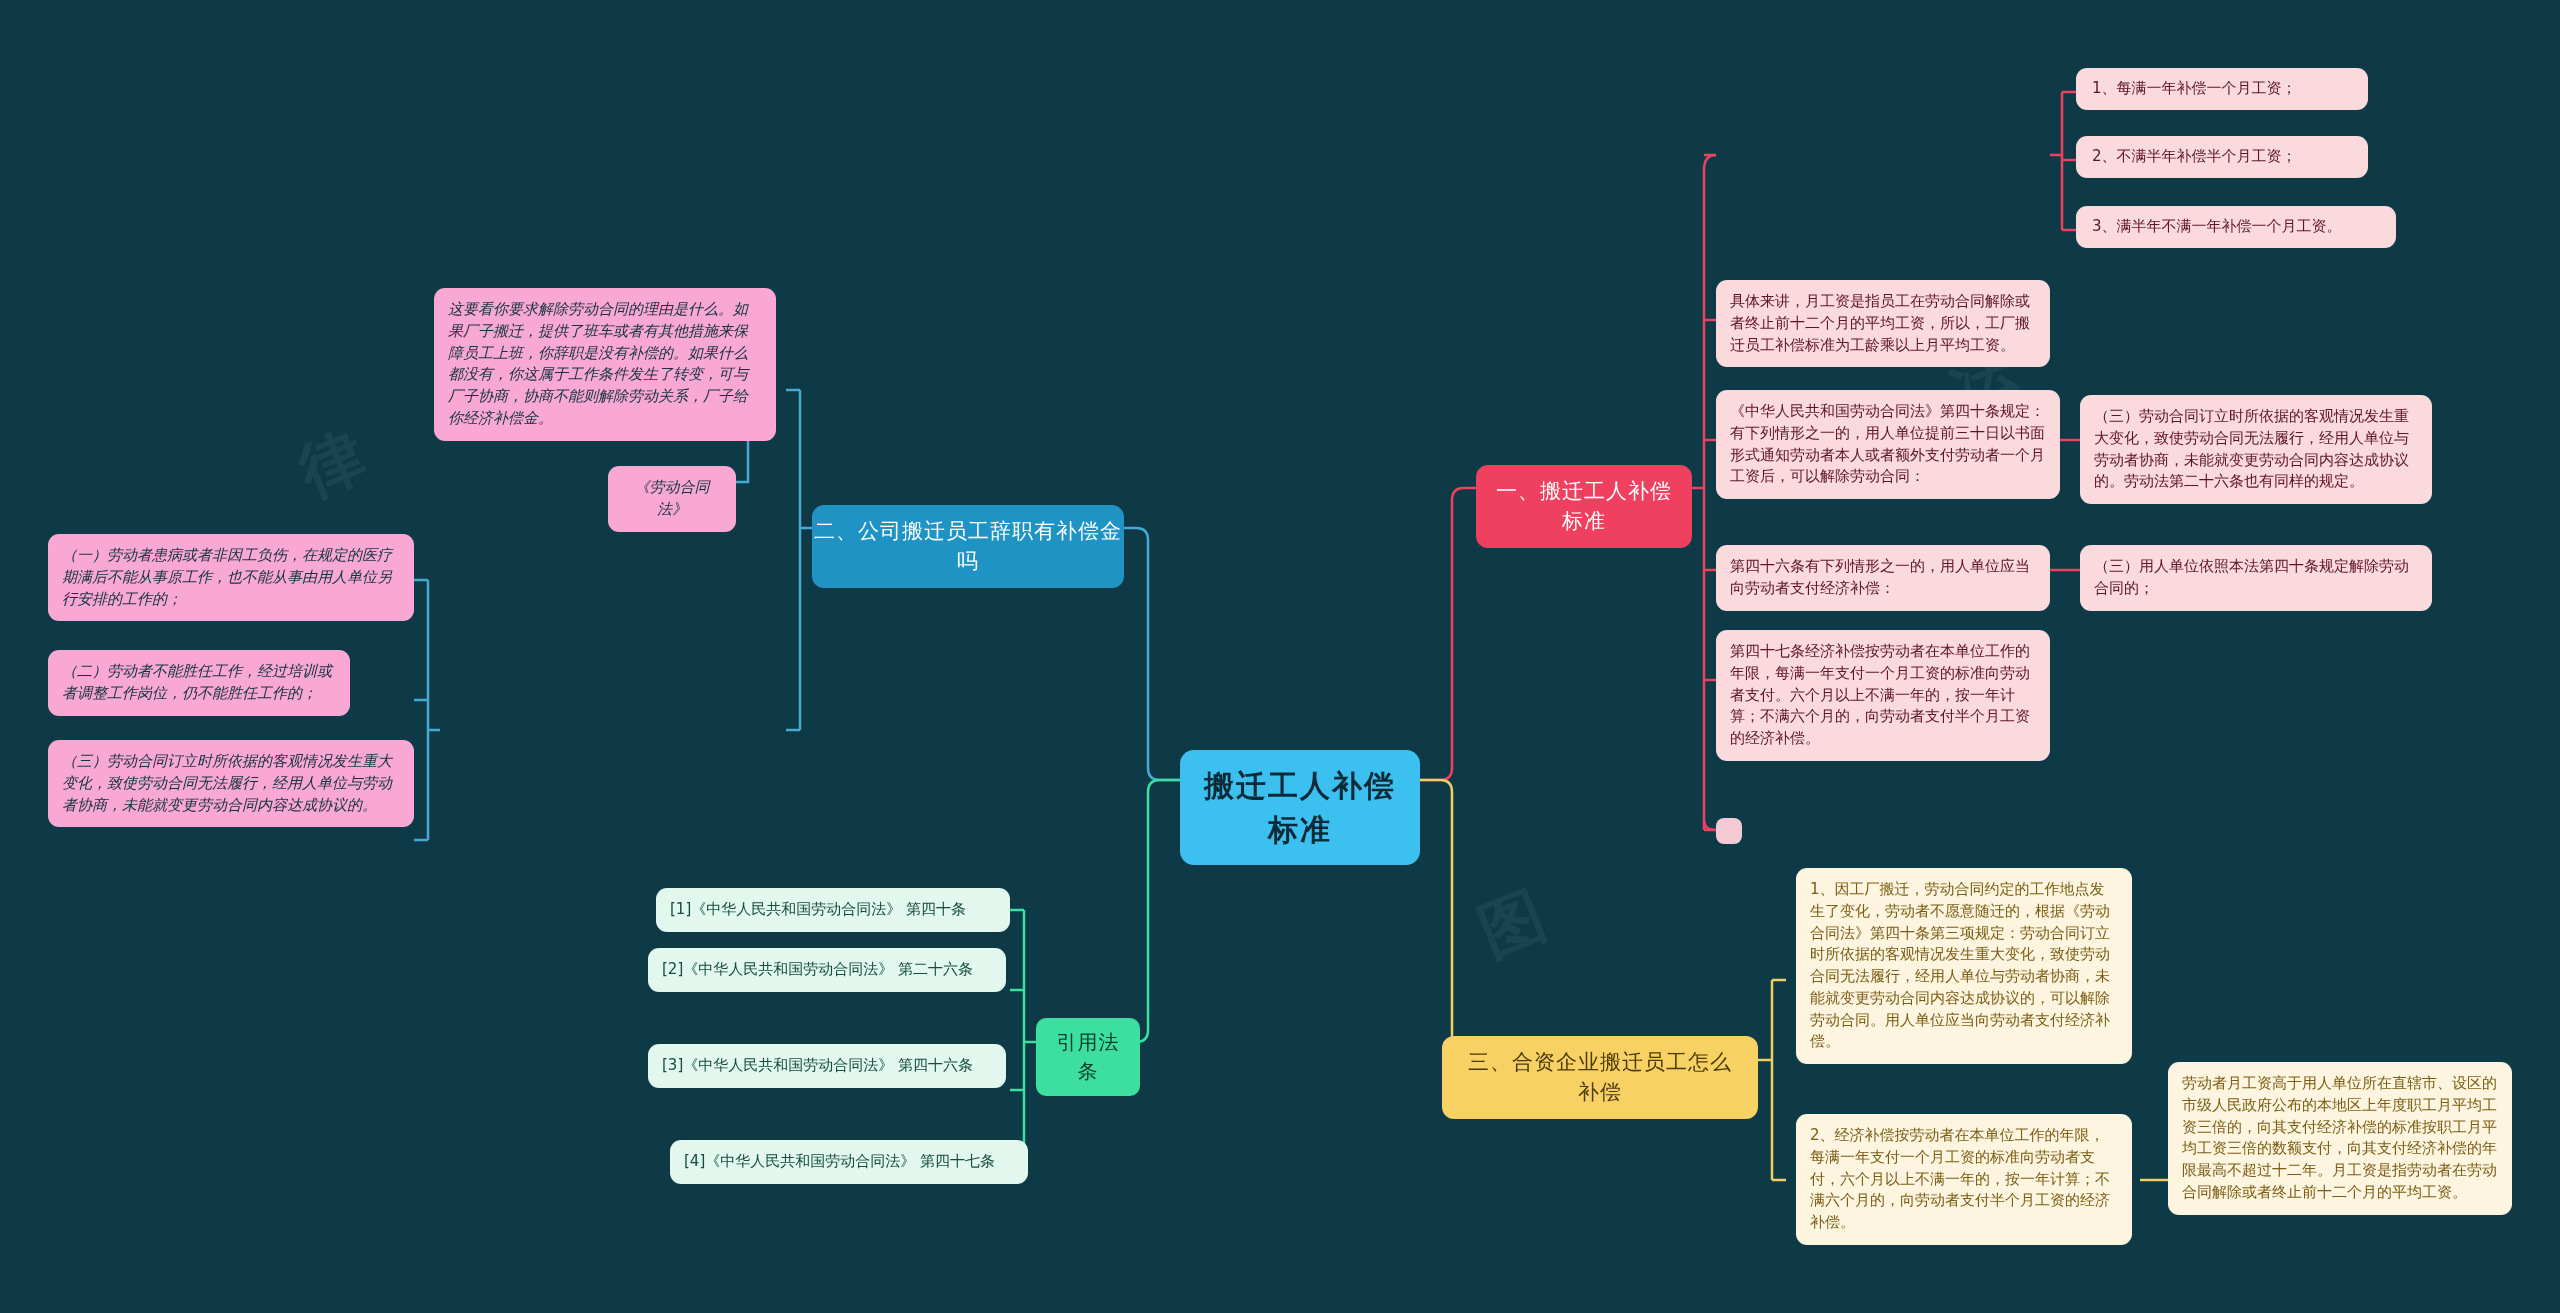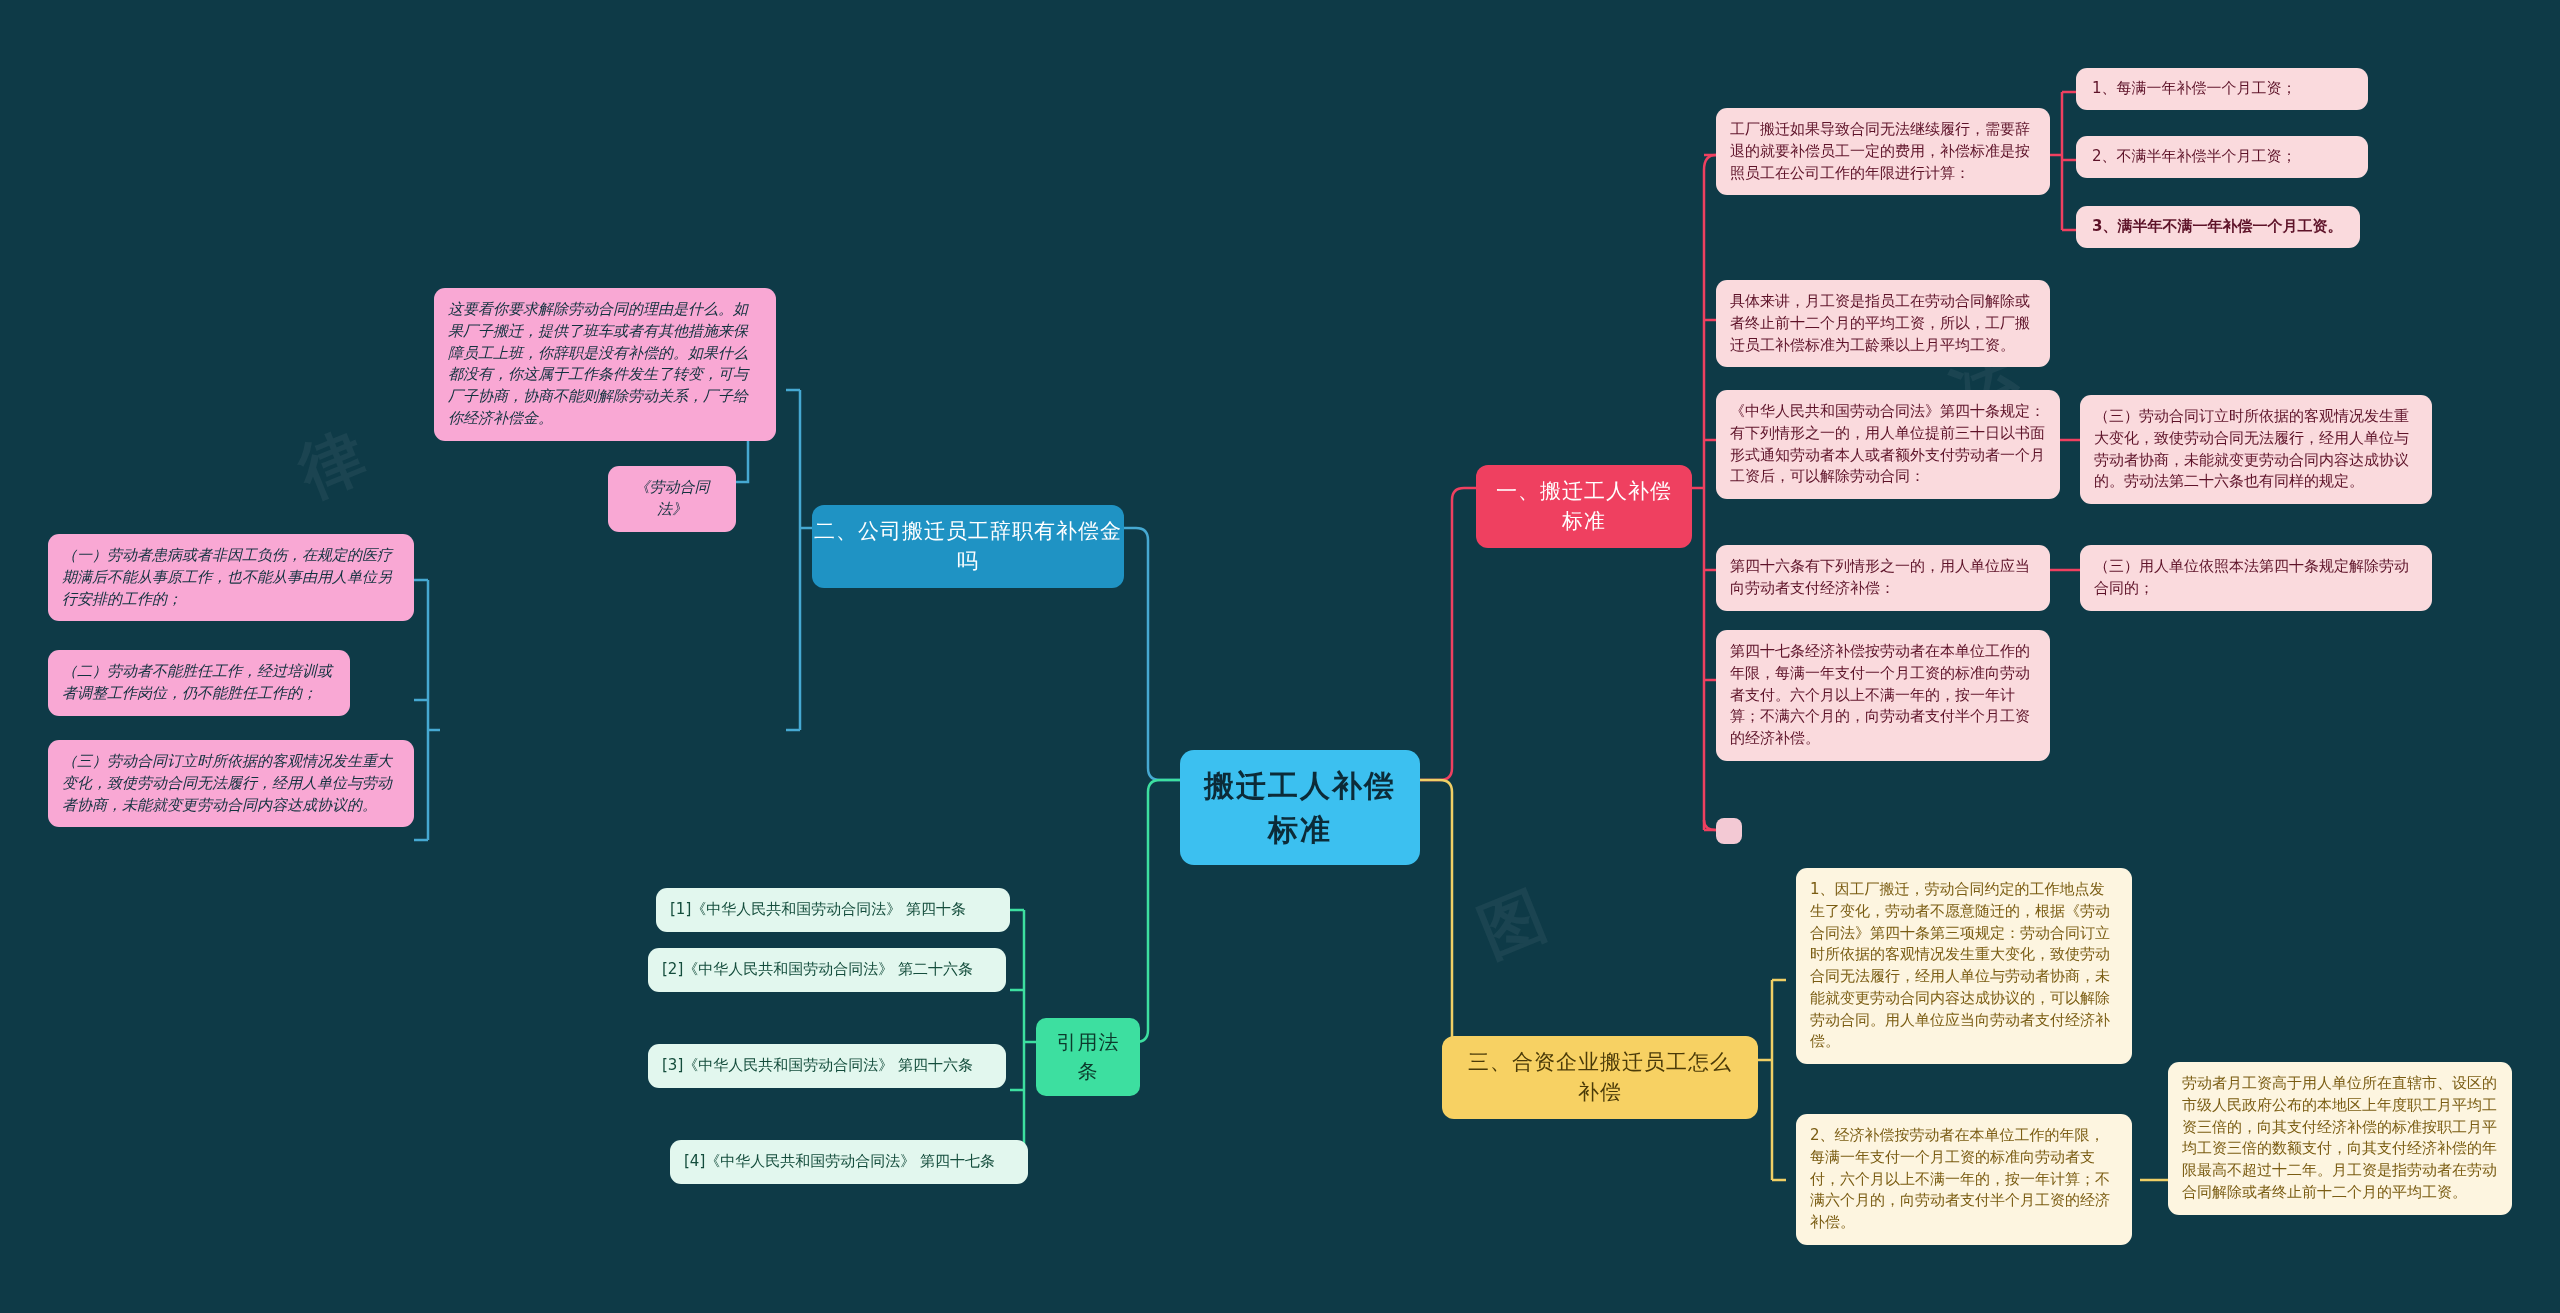--- a/index.html
+++ b/index.html
@@ -92,30 +92,27 @@
   <div class="wm" style="left:1480px;top:880px;">图</div>
 
   <div class="node n-root" style="left:1180px;top:750px;width:240px;text-align:center;">
     <span class="nd-text">搬迁工人补偿标准</span>
   </div>
 
   <div class="node n-b1" style="left:1476px;top:465px;width:216px;text-align:center;">
     <span class="nd-text">一、搬迁工人补偿标准</span>
   </div>
 
-  <div class="node n-pink" style="left:1716px;top:108px;width:334px;">
-    <span class="nd-text">工厂搬迁如果导致合同无法继续履行，需要辞退的就要补偿员工一定的费用，补偿标准是按照员工在公司工作的年限进行计算：</span>
-  </div>
   <div class="node n-pinkpill" style="left:2076px;top:68px;width:292px;">
     <span class="nd-text">1、每满一年补偿一个月工资；</span>
   </div>
   <div class="node n-pinkpill" style="left:2076px;top:136px;width:292px;">
     <span class="nd-text">2、不满半年补偿半个月工资；</span>
   </div>
-  <div class="node n-pinkpill" style="left:2076px;top:206px;width:284px;font-weight:bold;">
+  <div class="node n-pinkpill" style="left:2076px;top:206px;width:320px;">
     <span class="nd-text">3、满半年不满一年补偿一个月工资。</span>
   </div>
 
   <div class="node n-pink" style="left:1716px;top:280px;width:334px;">
     <span class="nd-text">具体来讲，月工资是指员工在劳动合同解除或者终止前十二个月的平均工资，所以，工厂搬迁员工补偿标准为工龄乘以上月平均工资。</span>
   </div>
 
   <div class="node n-pink" style="left:1716px;top:390px;width:344px;">
     <span class="nd-text">《中华人民共和国劳动合同法》第四十条规定：有下列情形之一的，用人单位提前三十日以书面形式通知劳动者本人或者额外支付劳动者一个月工资后，可以解除劳动合同：</span>
   </div>

